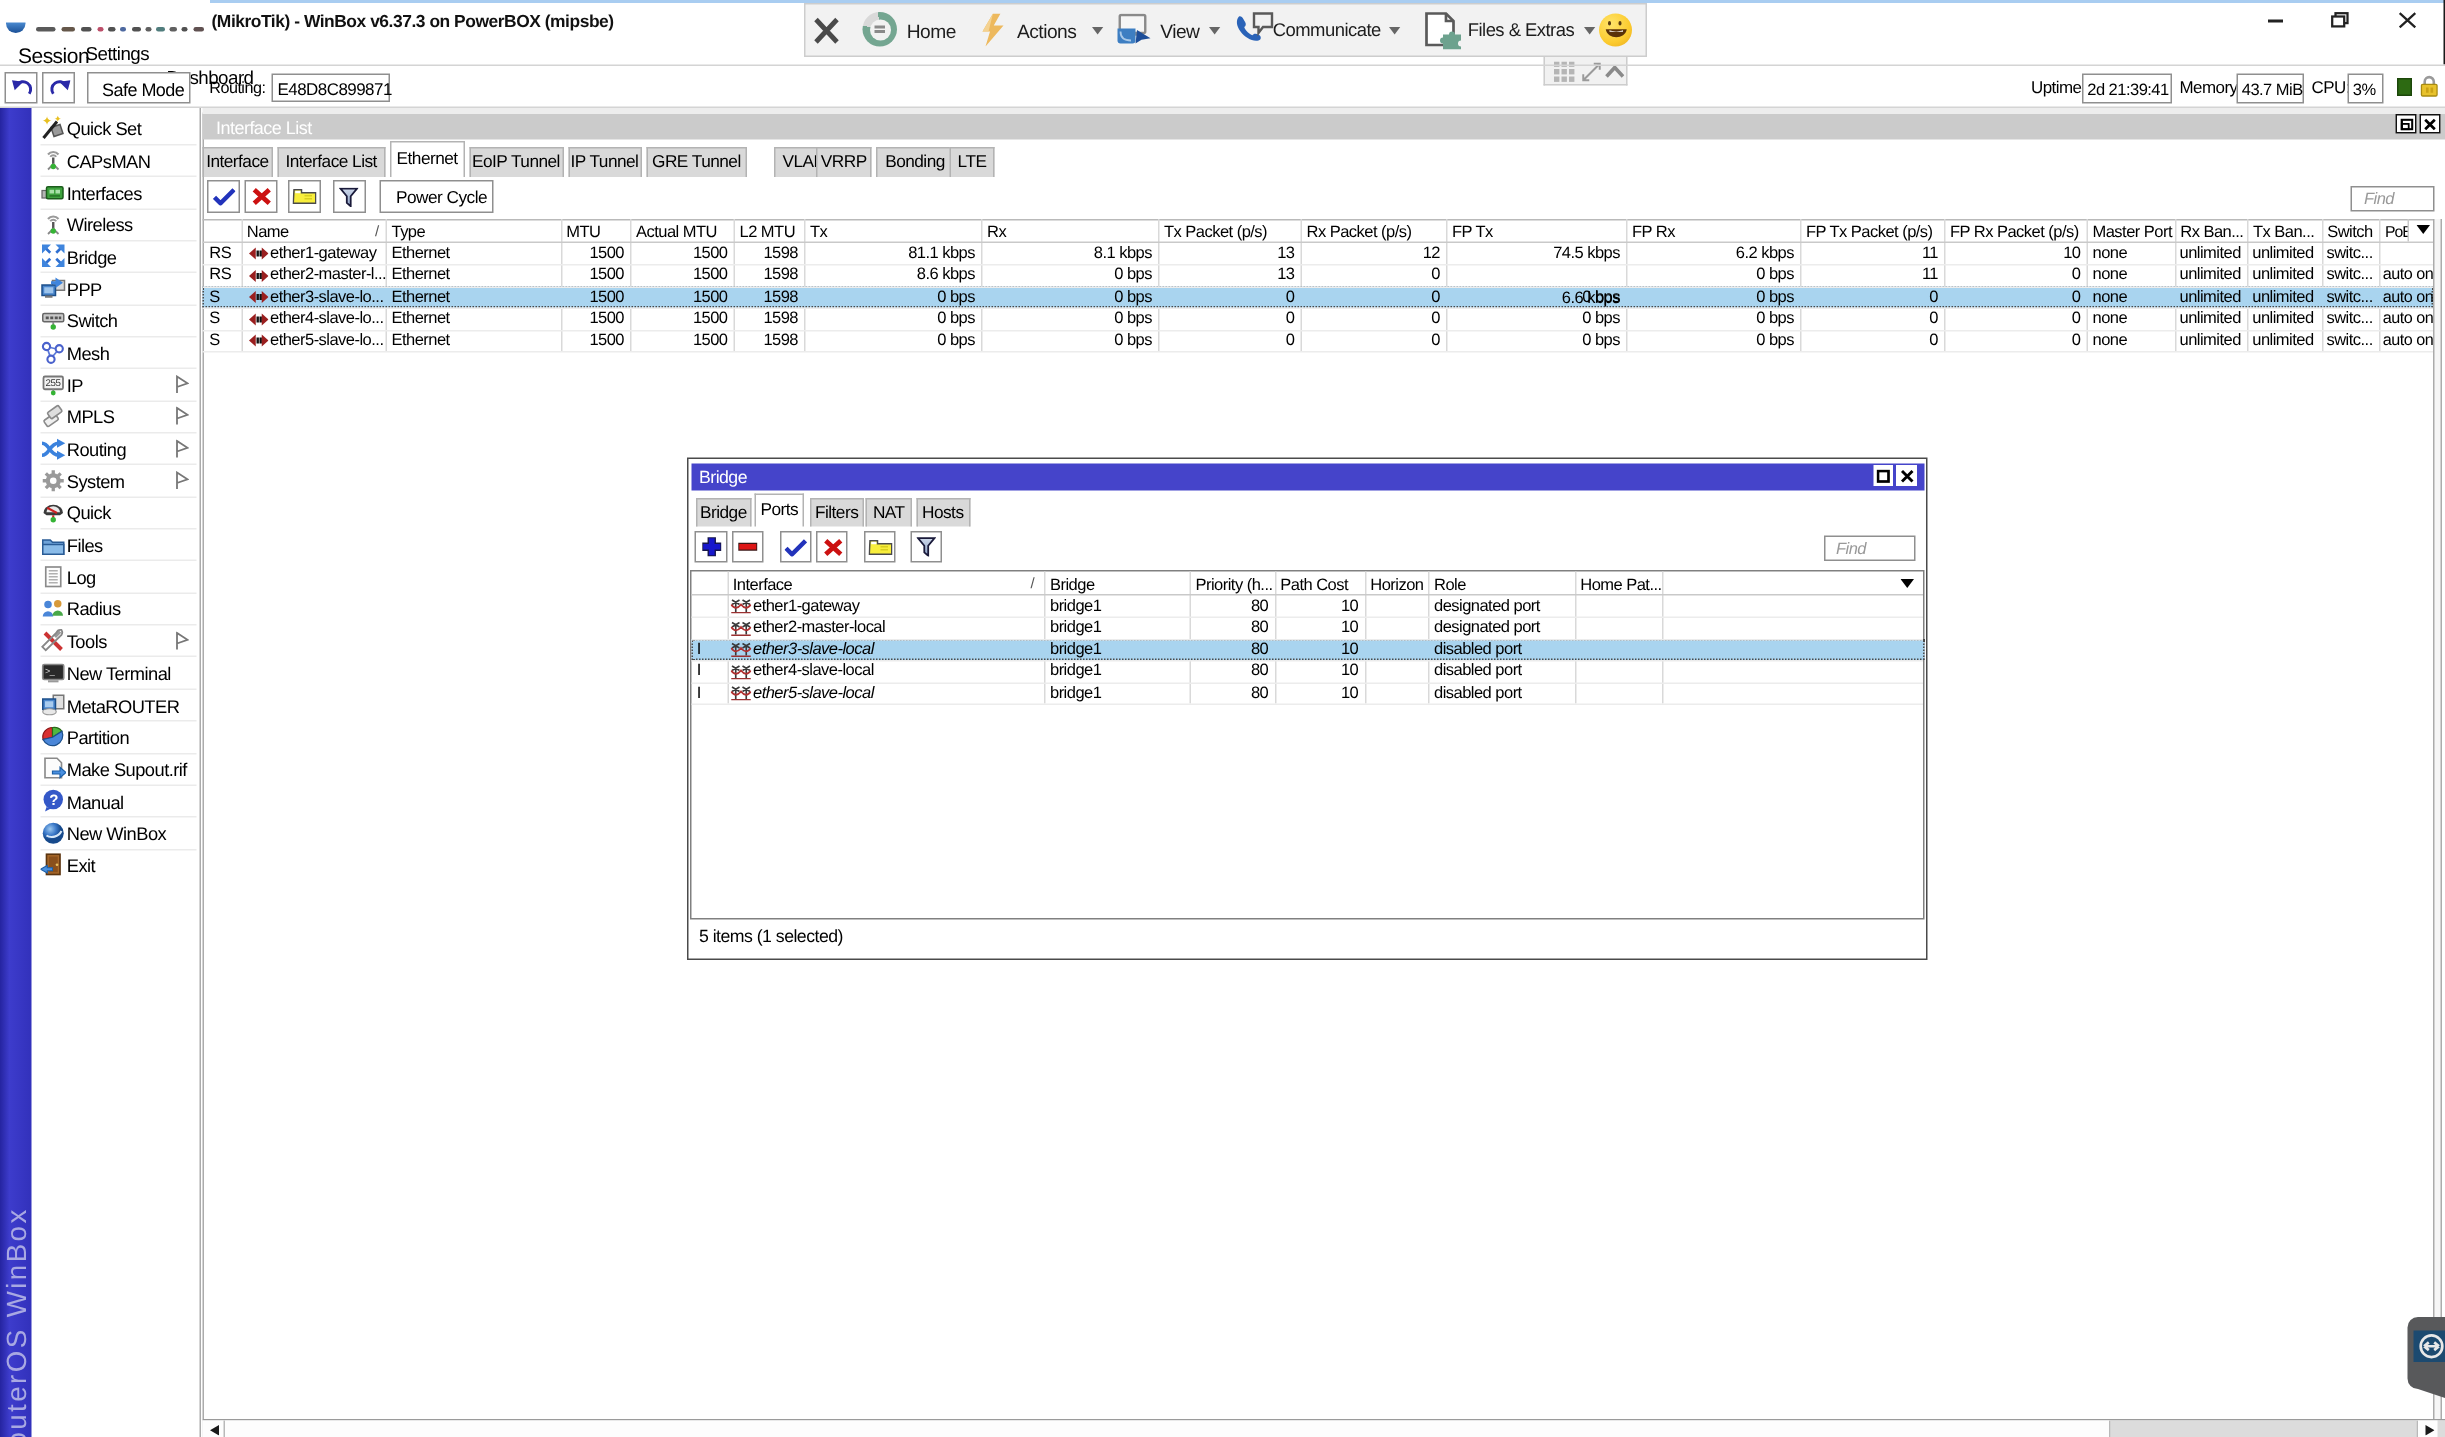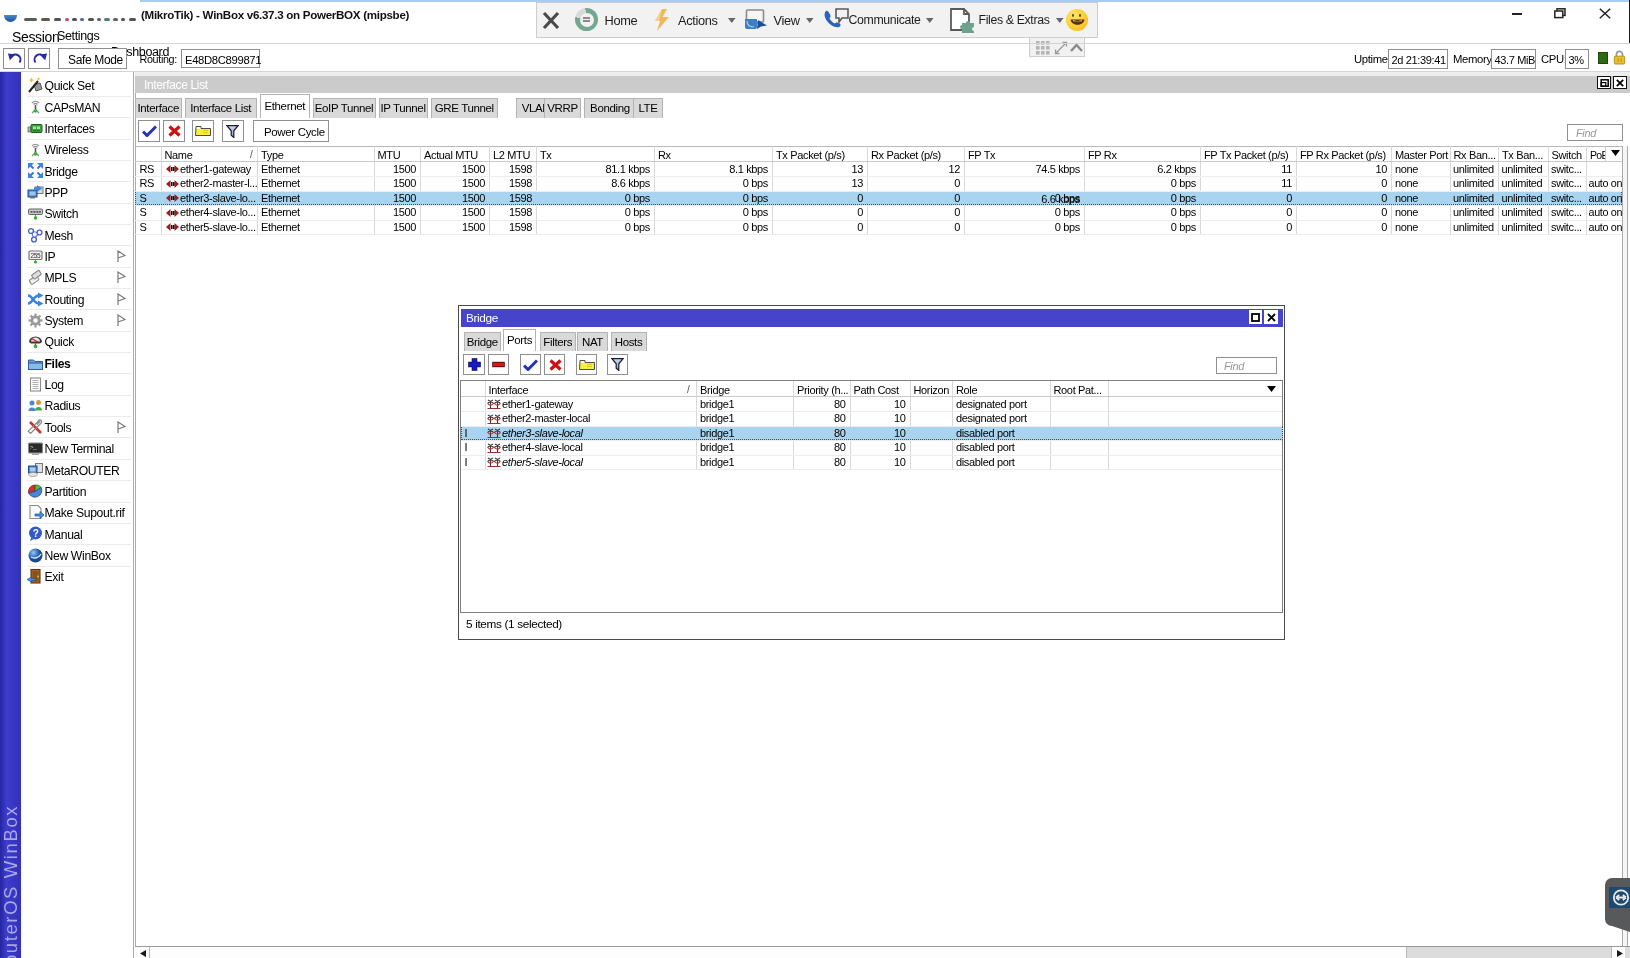--- a/index.html
+++ b/index.html
@@ -281,21 +281,21 @@
       <line x1="4.5" y1="5.5" x2="11" y2="9" stroke="#cc2222" stroke-width="1.4"></line>
       <line x1="8.5" y1="10.5" x2="8.5" y2="12.5" stroke="#cc2222" stroke-width="1.4"></line>
       <circle cx="8.5" cy="13.5" r="1.8" fill="#35b335"></circle>
     </svg></div>
 <div style="position:absolute;left:44.5px;top:335.40000000000003px;font-size:12.2px;color:#000;white-space:nowrap;">Quick</div>
 <div style="position:absolute;left:27px;top:330.70000000000005px;width:104px;height:1px;background:#ebebeb;"></div>
 <div style="position:absolute;left:27px;top:354.6px;width:17px;height:17px"><svg width="17" height="17">
       <path d="M1.5 5 h5 l1.5 1.5 h7.5 v8 h-14 z" fill="#6fa3d8" stroke="#2a5c96" stroke-width="1"></path>
       <rect x="1.5" y="8" width="14" height="6.5" fill="#8abbe8" stroke="#2a5c96" stroke-width="1"></rect>
     </svg></div>
-<div style="position:absolute;left:44.5px;top:356.75px;font-size:12.2px;color:#000;white-space:nowrap;font-weight:bold;">Files</div>
+<div style="position:absolute;left:44.5px;top:356.75px;font-size:12.2px;color:#000;white-space:nowrap;">Files</div>
 <div style="position:absolute;left:27px;top:352.05px;width:104px;height:1px;background:#ebebeb;"></div>
 <div style="position:absolute;left:27px;top:375.9px;width:17px;height:17px"><svg width="17" height="17">
       <rect x="3.5" y="2" width="10" height="13" fill="#fdfdfd" stroke="#8a8a8a" stroke-width="1.1"></rect>
       <g stroke="#b0b0b0" stroke-width="1">
         <line x1="5.5" y1="4.5" x2="11.5" y2="4.5"></line>
         <line x1="5.5" y1="6.5" x2="11.5" y2="6.5"></line>
         <line x1="5.5" y1="8.5" x2="11.5" y2="8.5"></line>
         <line x1="5.5" y1="10.5" x2="11.5" y2="10.5"></line>
         <line x1="5.5" y1="12.5" x2="11.5" y2="12.5"></line>
       </g>
@@ -666,21 +666,21 @@
   </svg>
 <div style="position:absolute;left:1216px;top:357px;width:61px;height:16.5px;background:#fff;border:1px solid #8f8f8f;"></div>
 <div style="position:absolute;left:1224px;top:359.5px;font-size:11px;color:#999;white-space:nowrap;font-style:italic;">Find</div>
 <div style="position:absolute;left:460px;top:379.5px;width:823px;height:233px;background:#fff;border:1px solid #808080;"></div>
 <div style="position:absolute;left:488.5px;top:383.5px;font-size:11px;color:#000;white-space:nowrap;">Interface</div>
 <div style="position:absolute;left:700px;top:383.5px;font-size:11px;color:#000;white-space:nowrap;">Bridge</div>
 <div style="position:absolute;left:797px;top:383.5px;font-size:11px;color:#000;white-space:nowrap;">Priority (h...</div>
 <div style="position:absolute;left:853.5px;top:383.5px;font-size:11px;color:#000;white-space:nowrap;">Path Cost</div>
 <div style="position:absolute;left:913.5px;top:383.5px;font-size:11px;color:#000;white-space:nowrap;">Horizon</div>
 <div style="position:absolute;left:956px;top:383.5px;font-size:11px;color:#000;white-space:nowrap;">Role</div>
-<div style="position:absolute;left:1053.5px;top:383.5px;font-size:11px;color:#000;white-space:nowrap;">Root Pat...</div>
+<div style="position:absolute;left:1053.5px;top:383.5px;font-size:11px;color:#000;white-space:nowrap;">Home Pat...</div>
 <div style="position:absolute;left:687px;top:383.5px;font-size:10px;color:#555;white-space:nowrap;">/</div>
 <div style="position:absolute;left:484.5px;top:380.5px;width:1px;height:88.5px;background:#d9d9d9;"></div>
 <div style="position:absolute;left:696px;top:380.5px;width:1px;height:88.5px;background:#d9d9d9;"></div>
 <div style="position:absolute;left:793px;top:380.5px;width:1px;height:88.5px;background:#d9d9d9;"></div>
 <div style="position:absolute;left:849.5px;top:380.5px;width:1px;height:88.5px;background:#d9d9d9;"></div>
 <div style="position:absolute;left:909.5px;top:380.5px;width:1px;height:88.5px;background:#d9d9d9;"></div>
 <div style="position:absolute;left:952px;top:380.5px;width:1px;height:88.5px;background:#d9d9d9;"></div>
 <div style="position:absolute;left:1049.5px;top:380.5px;width:1px;height:88.5px;background:#d9d9d9;"></div>
 <div style="position:absolute;left:1108px;top:380.5px;width:1px;height:88.5px;background:#d9d9d9;"></div>
 <div style="position:absolute;left:460.5px;top:396px;width:821.5px;height:1px;background:#c9c9c9;"></div>

